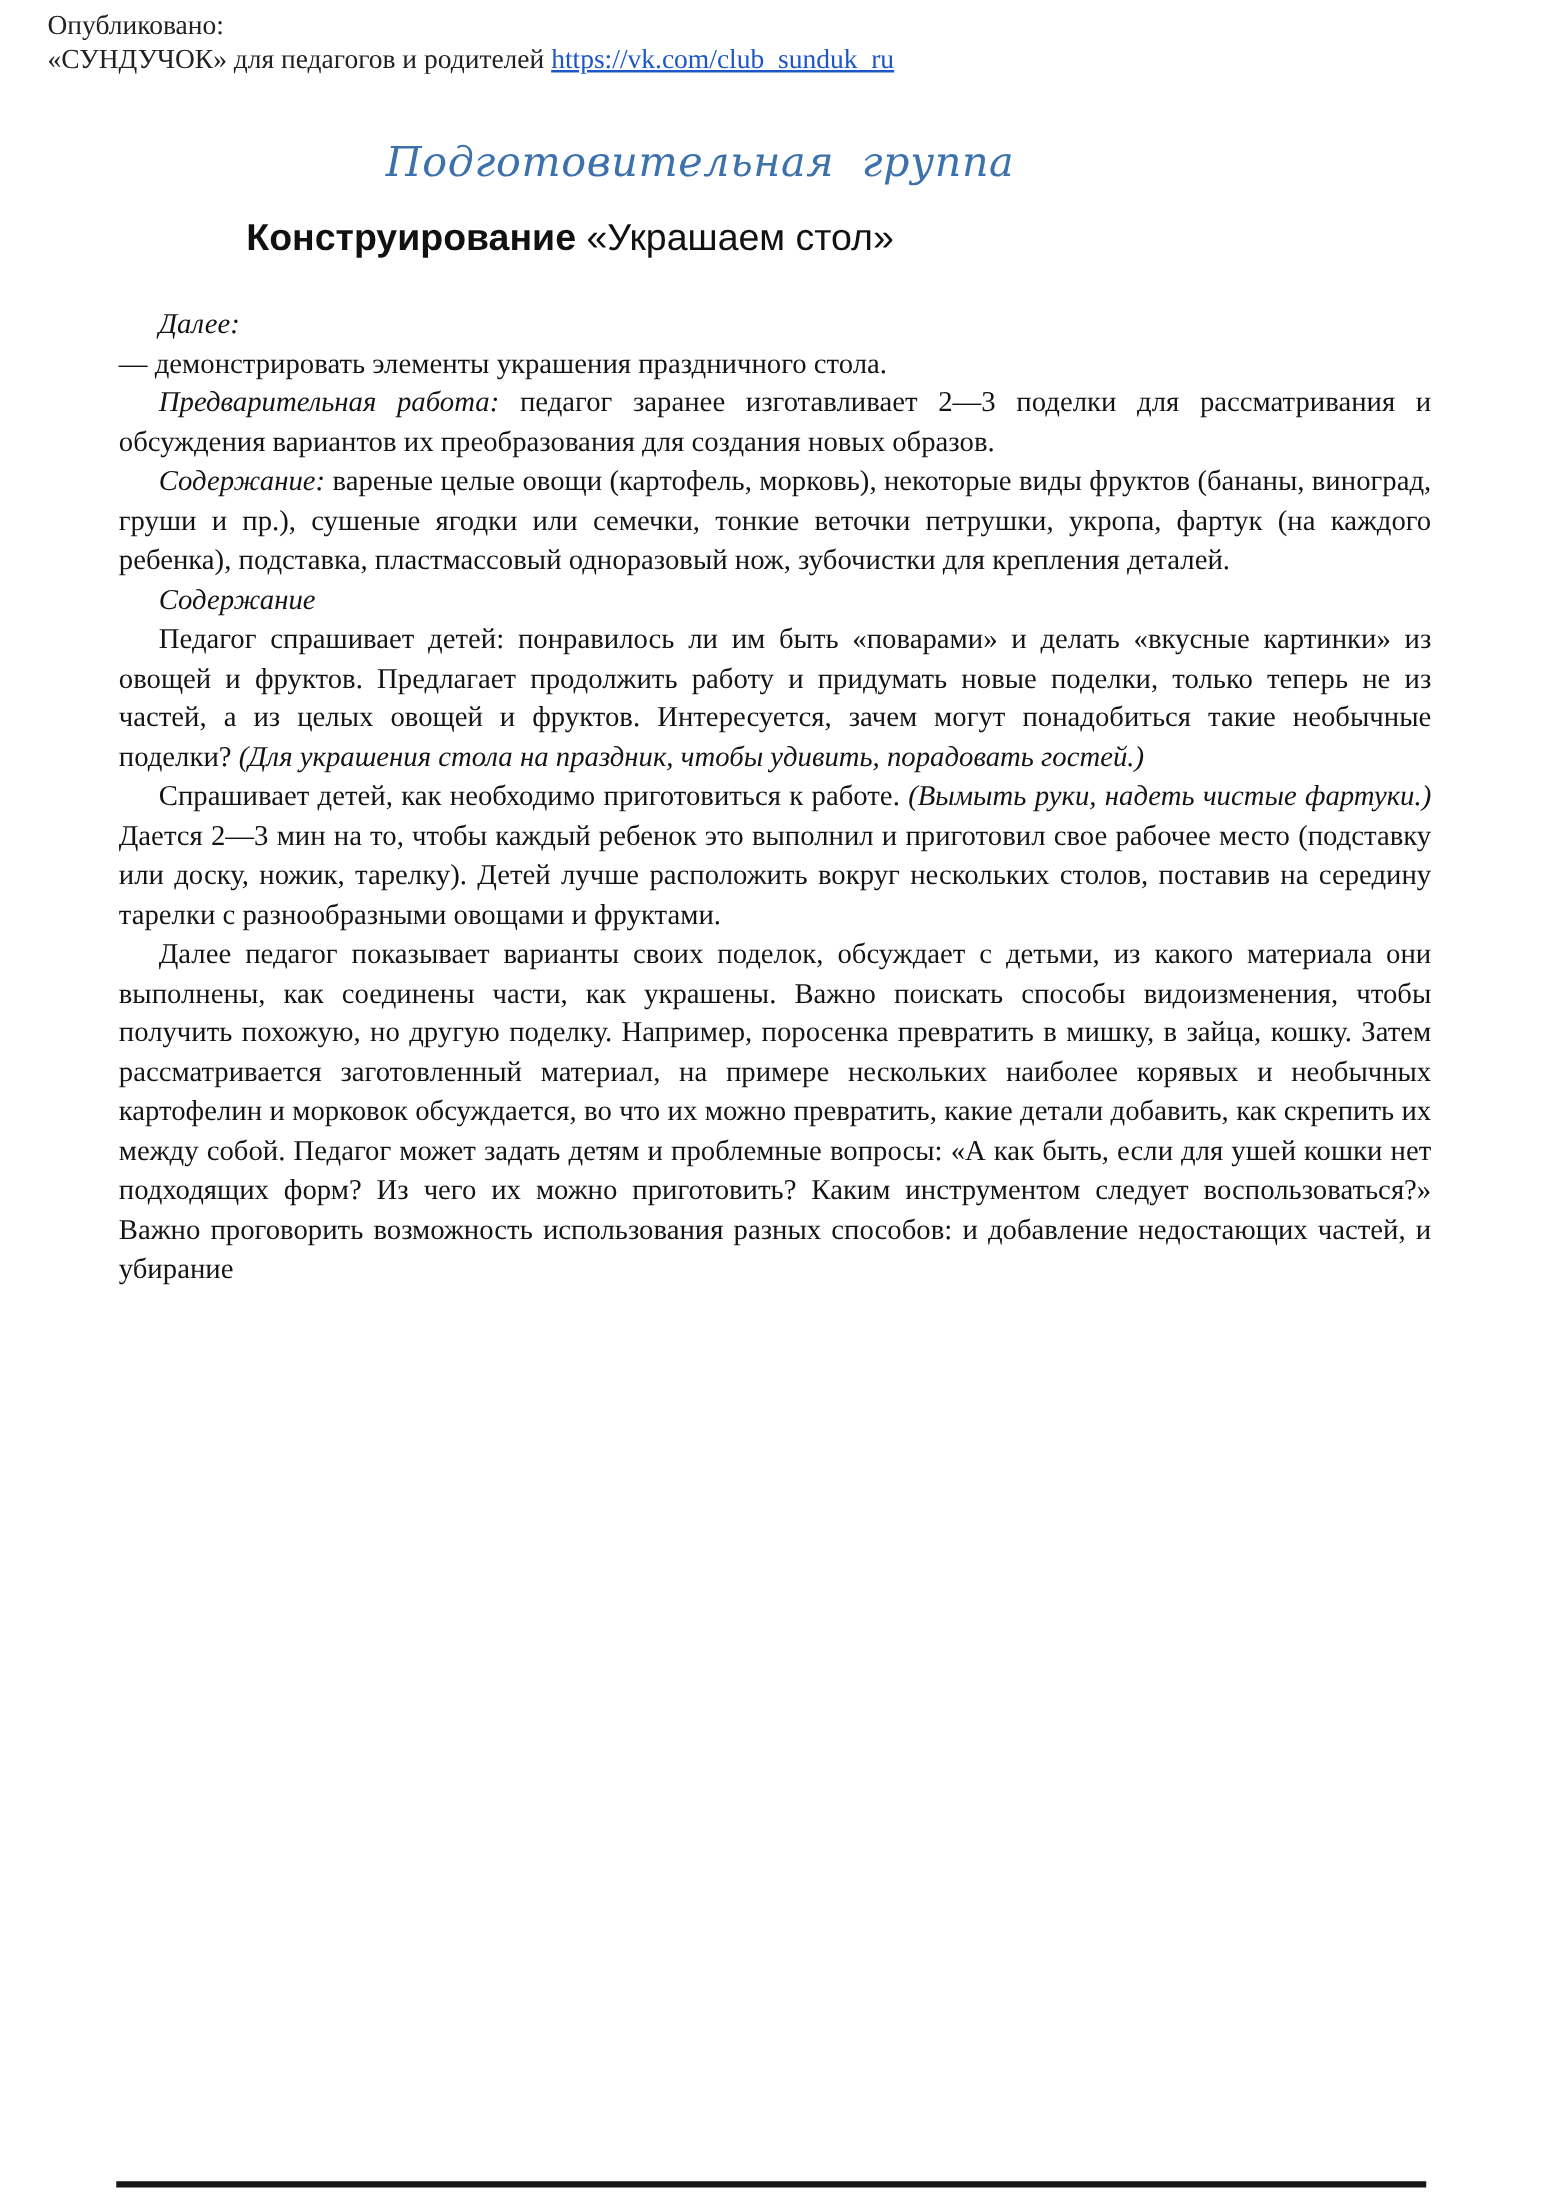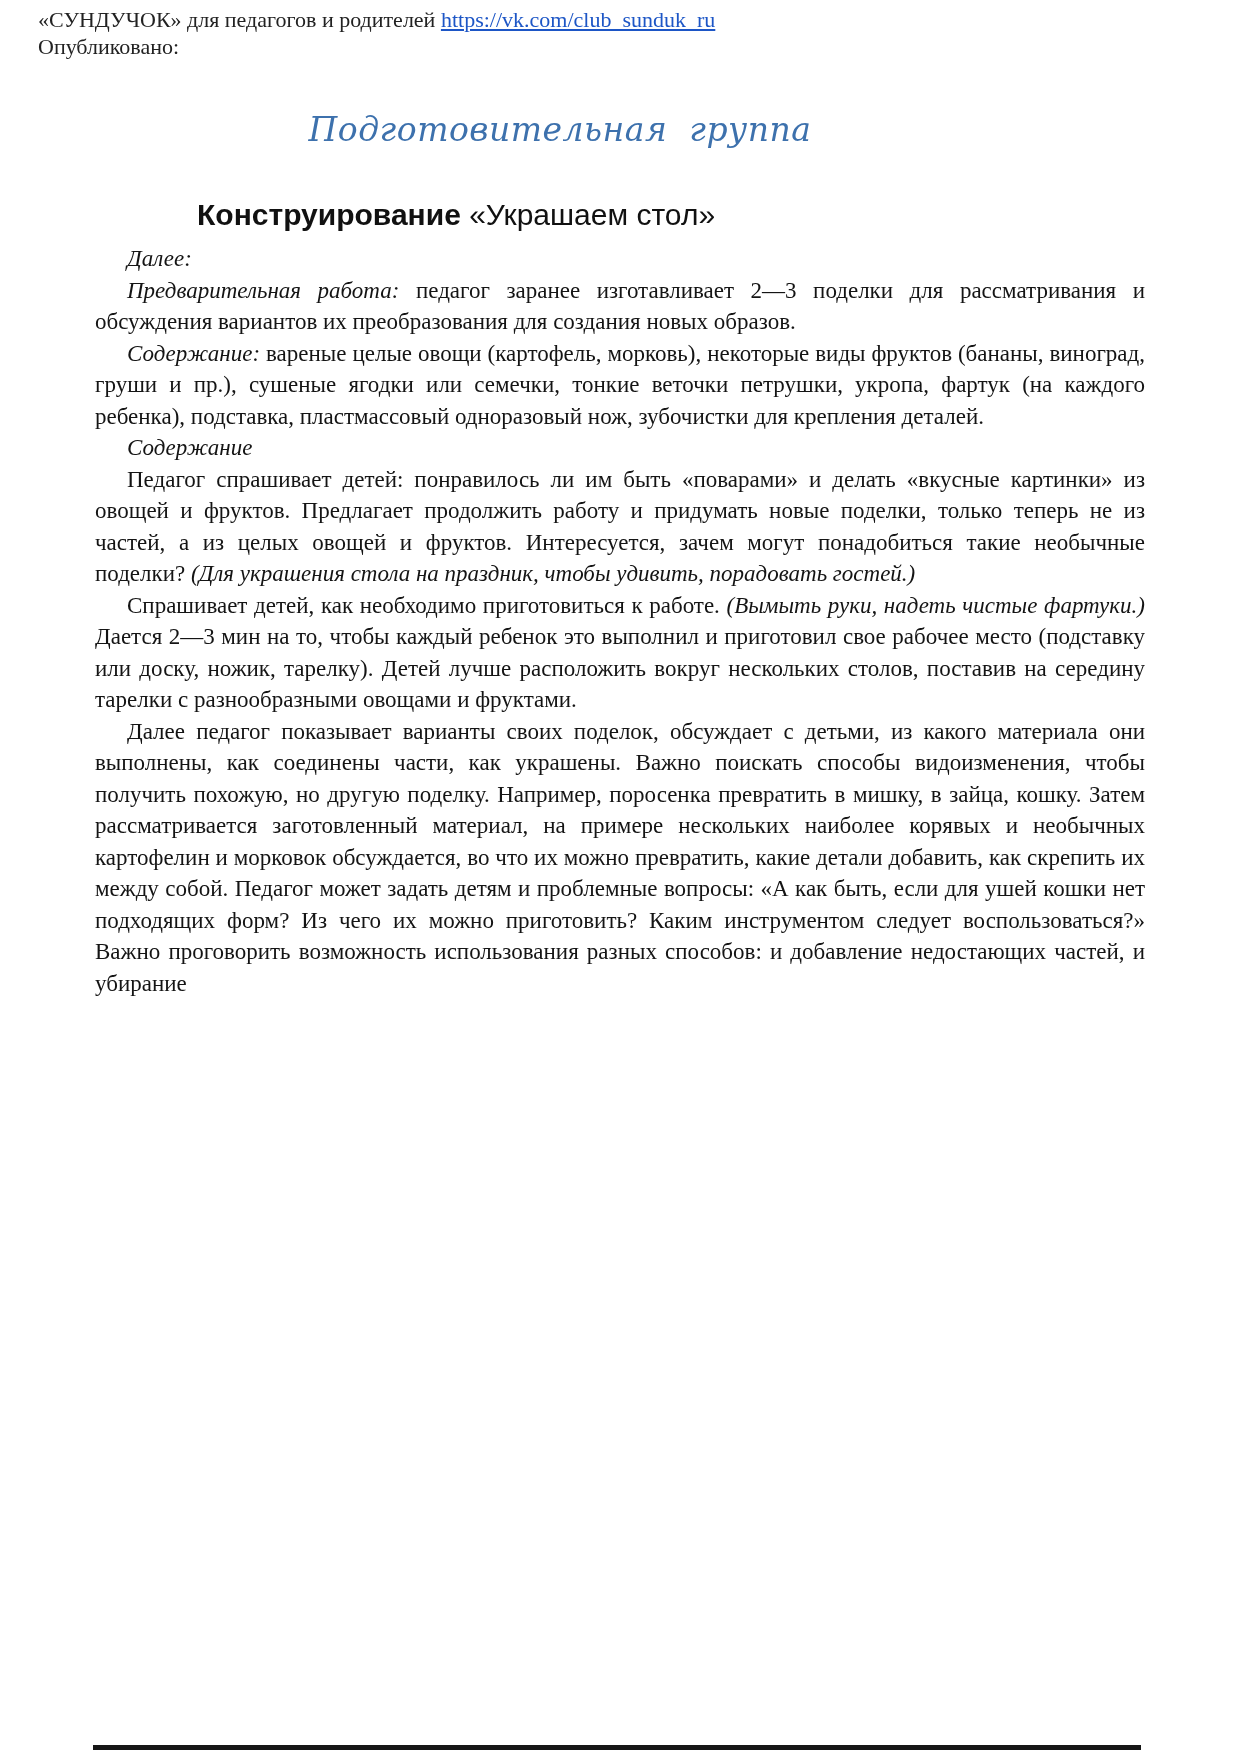--- a/index.html
+++ b/index.html
@@ -25,21 +25,21 @@
     position: absolute; left: 0; top: 110px; width: 1120px;
     text-align: center;
     font-family: "DejaVu Serif", serif;
     font-style: italic; font-weight: normal;
     font-size: 33px;
     color: #3d71ad;
     white-space: pre;
     letter-spacing: 0.5px;
   }
   .lesson-title {
-    position: absolute; left: 197px; top: 198px;
+    position: absolute; left: 197px; top: 174px;
     font-family: "Liberation Sans", sans-serif;
     font-size: 30px;
     color: #111;
     white-space: nowrap;
   }
   .lesson-title .bold { font-weight: bold; }
   .doc-body {
     position: absolute; left: 95px; top: 243px; width: 1050px;
     font-size: 23px;
     line-height: 31.5px;
@@ -54,30 +54,31 @@
   .scan-line {
     position: absolute; left: 93px; top: 1745px;
     width: 1048px; height: 5px;
     background: #161616;
   }
 </style>
 </head>
 <body>
 
 <div class="page-header">
+  <div>Опубликовано:</div>
   <div><span>«СУНДУЧОК» для педагогов и родителей </span><a class="link" href="#">https://vk.com/club_sunduk_ru</a></div>
-  <div>Опубликовано:</div>
 </div>
 
 <div class="section-title">Подготовительная  группа</div>
 
 <div class="lesson-title"><span class="bold">Конструирование</span><span> «Украшаем стол»</span></div>
 
 <div class="doc-body">
     <p class="indent"><span class="i">Далее:</span></p>
+    <p class="hang"><span>— демонстрировать элементы украшения праздничного стола.</span></p>
     <p class="para"><span class="i">Предварительная работа:</span><span> педагог заранее изготавливает 2—3 поделки для рассматривания и обсуждения вариантов их преобразования для создания новых образов.</span></p>
     <p class="para"><span class="i">Содержание:</span><span> вареные целые овощи (картофель, морковь), некоторые виды фруктов (бананы, виноград, груши и пр.), сушеные ягодки или семечки, тонкие веточки петрушки, укропа, фартук (на каждого ребенка), подставка, пластмассовый одноразовый нож, зубочистки для крепления деталей.</span></p>
     <p class="indent"><span class="i">Содержание</span></p>
     <p class="para"><span>Педагог спрашивает детей: понравилось ли им быть «поварами» и делать «вкусные картинки» из овощей и фруктов. Предлагает продолжить работу и придумать новые поделки, только теперь не из частей, а из целых овощей и фруктов. Интересуется, зачем могут понадобиться такие необычные поделки? </span><span class="i">(Для украшения стола на праздник, чтобы удивить, порадовать гостей.)</span></p>
     <p class="para"><span>Спрашивает детей, как необходимо приготовиться к работе. </span><span class="i">(Вымыть руки, надеть чистые фартуки.)</span><span> Дается 2—3 мин на то, чтобы каждый ребенок это выполнил и приготовил свое рабочее место (подставку или доску, ножик, тарелку). Детей лучше расположить вокруг нескольких столов, поставив на середину тарелки с разнообразными овощами и фруктами.</span></p>
     <p class="para"><span>Далее педагог показывает варианты своих поделок, обсуждает с детьми, из какого материала они выполнены, как соединены части, как украшены. Важно поискать способы видоизменения, чтобы получить похожую, но другую поделку. Например, поросенка превратить в мишку, в зайца, кошку. Затем рассматривается заготовленный материал, на примере нескольких наиболее корявых и необычных картофелин и морковок обсуждается, во что их можно превратить, какие детали добавить, как скрепить их между собой. Педагог может задать детям и проблемные вопросы: «А как быть, если для ушей кошки нет подходящих форм? Из чего их можно приготовить? Каким инструментом следует воспользоваться?» Важно проговорить возможность использования разных способов: и добавление недостающих частей, и убирание</span></p>
   </div>
 
 <div class="scan-line"></div>
 

